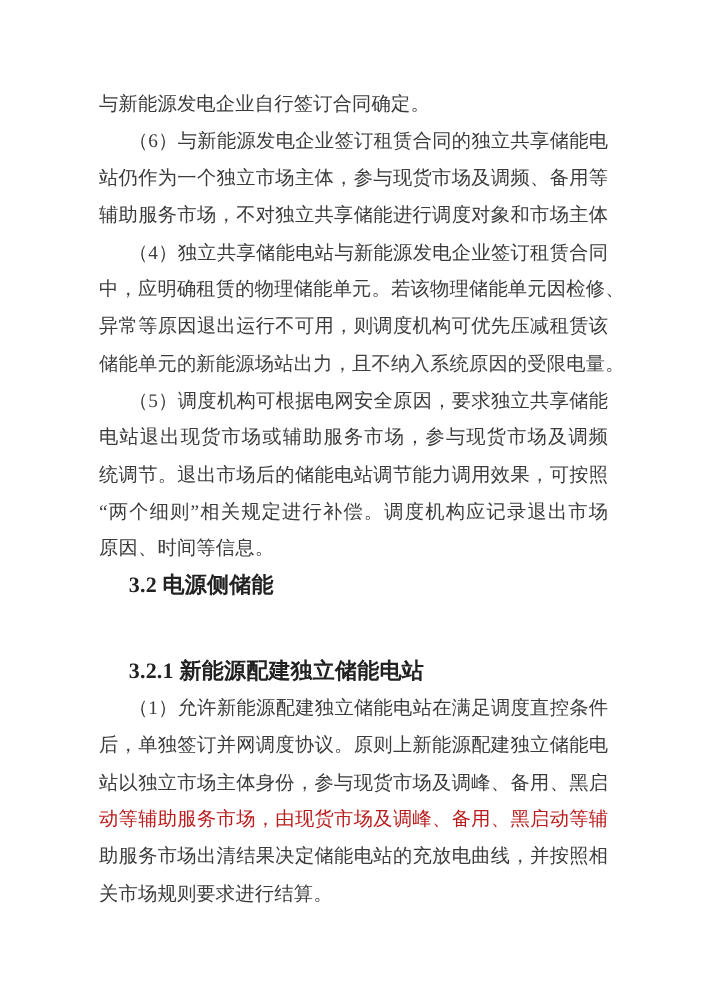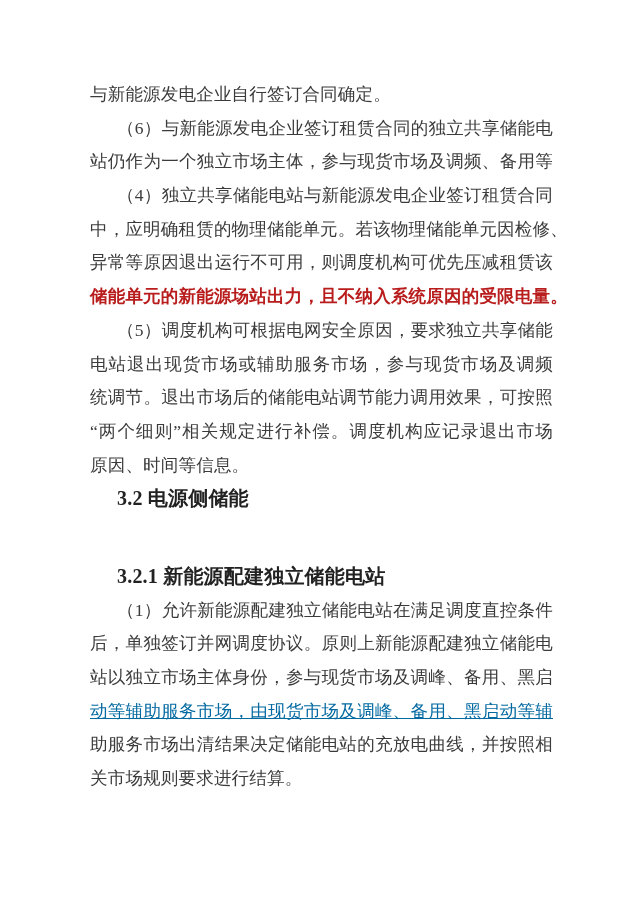--- a/index.html
+++ b/index.html
@@ -44,30 +44,31 @@
     font-size: 20px;
   }
 </style>
 </head>
 <body>
 
 <main class="page" id="document-page" style="background: rgb(255, 255, 255);">
     <div class="line" style="color: rgb(59, 59, 59);">与新能源发电企业自行签订合同确定。</div>
     <div class="line justify indent" style="color: rgb(59, 59, 59);">（6）与新能源发电企业签订租赁合同的独立共享储能电</div>
     <div class="line justify" style="color: rgb(59, 59, 59);">站仍作为一个独立市场主体，参与现货市场及调频、备用等</div>
+    <div class="line justify" style="color: rgb(59, 59, 59);">辅助服务市场，不对独立共享储能进行调度对象和市场主体</div>
     <div class="line justify indent" style="color: rgb(59, 59, 59);">（4）独立共享储能电站与新能源发电企业签订租赁合同</div>
     <div class="line justify" style="color: rgb(59, 59, 59);">中，应明确租赁的物理储能单元。若该物理储能单元因检修、</div>
     <div class="line justify" style="color: rgb(59, 59, 59);">异常等原因退出运行不可用，则调度机构可优先压减租赁该</div>
-    <div class="line justify" style="color: #b91c1c; font-weight: bold;">储能单元的新能源场站出力，且不纳入系统原因的受限电量。</div>
+    <div class="line justify" style="color: #404040;">储能单元的新能源场站出力，且不纳入系统原因的受限电量。</div>
     <div class="line justify indent" style="color: rgb(59, 59, 59);">（5）调度机构可根据电网安全原因，要求独立共享储能</div>
     <div class="line justify" style="color: rgb(59, 59, 59);">电站退出现货市场或辅助服务市场，参与现货市场及调频</div>
     <div class="line justify" style="color: rgb(59, 59, 59);">统调节。退出市场后的储能电站调节能力调用效果，可按照</div>
     <div class="line justify" style="color: rgb(59, 59, 59);">“两个细则”相关规定进行补偿。调度机构应记录退出市场</div>
     <div class="line" style="color: rgb(59, 59, 59);">原因、时间等信息。</div>
     <div class="line indent heading" style="color: rgb(34, 34, 34);">3.2 电源侧储能</div>
     <div class="line indent heading" style="color: rgb(34, 34, 34); margin-top: 44px;">3.2.1 新能源配建独立储能电站</div>
     <div class="line justify indent" style="color: rgb(59, 59, 59);">（1）允许新能源配建独立储能电站在满足调度直控条件</div>
     <div class="line justify" style="color: rgb(59, 59, 59);">后，单独签订并网调度协议。原则上新能源配建独立储能电</div>
     <div class="line justify" style="color: rgb(59, 59, 59);">站以独立市场主体身份，参与现货市场及调峰、备用、黑启</div>
-    <div class="line justify" style="color: #0369a1; text-decoration: underline;">动等辅助服务市场，由现货市场及调峰、备用、黑启动等辅</div>
+    <div class="line justify" style="color: #b91c1c;">动等辅助服务市场，由现货市场及调峰、备用、黑启动等辅</div>
     <div class="line justify" style="color: rgb(59, 59, 59);">助服务市场出清结果决定储能电站的充放电曲线，并按照相</div>
     <div class="line" style="color: rgb(59, 59, 59);">关市场规则要求进行结算。</div>
   </main>
 
 </body></html>

